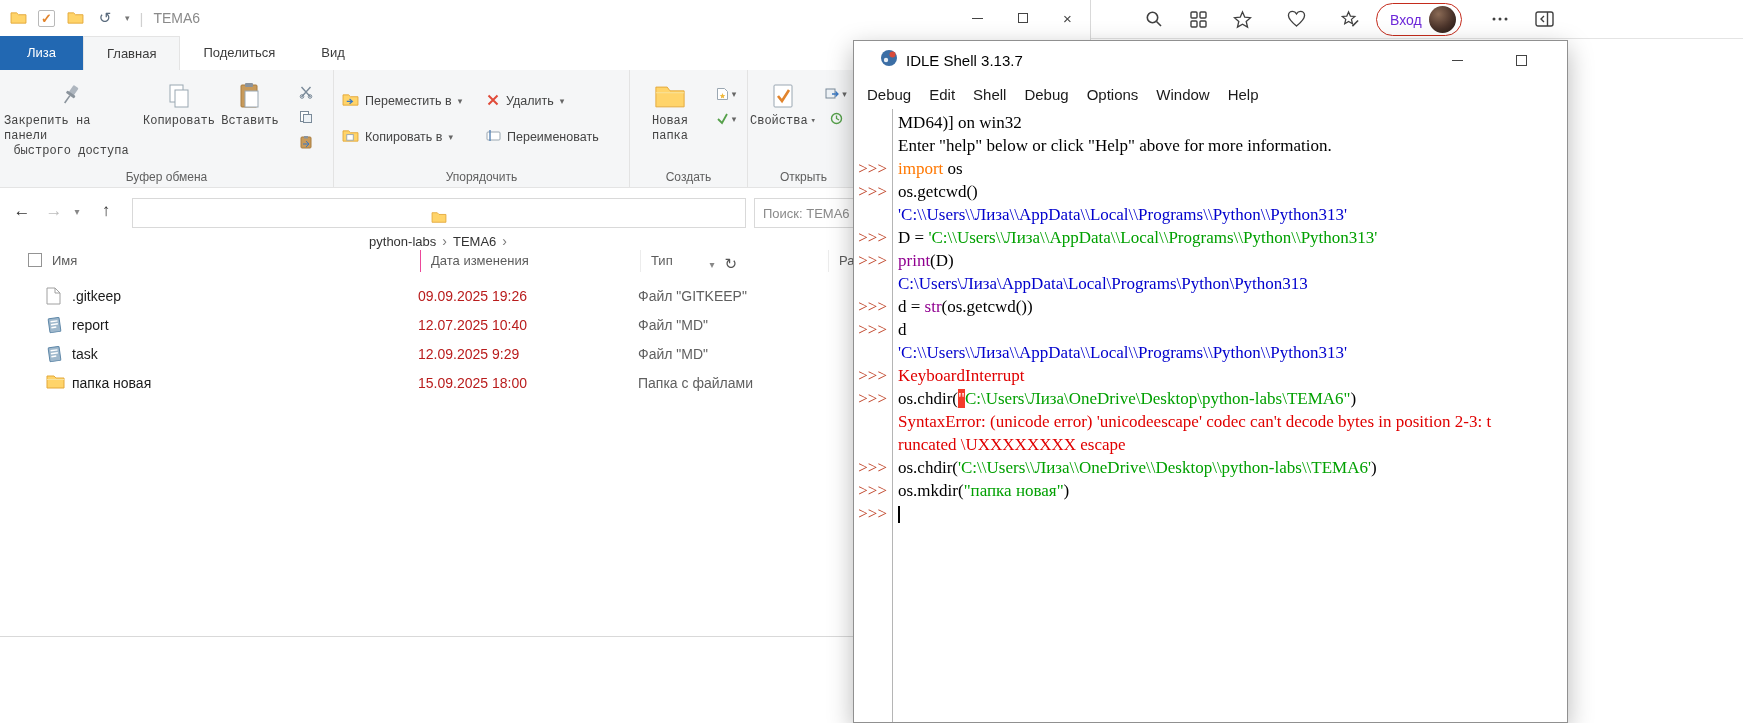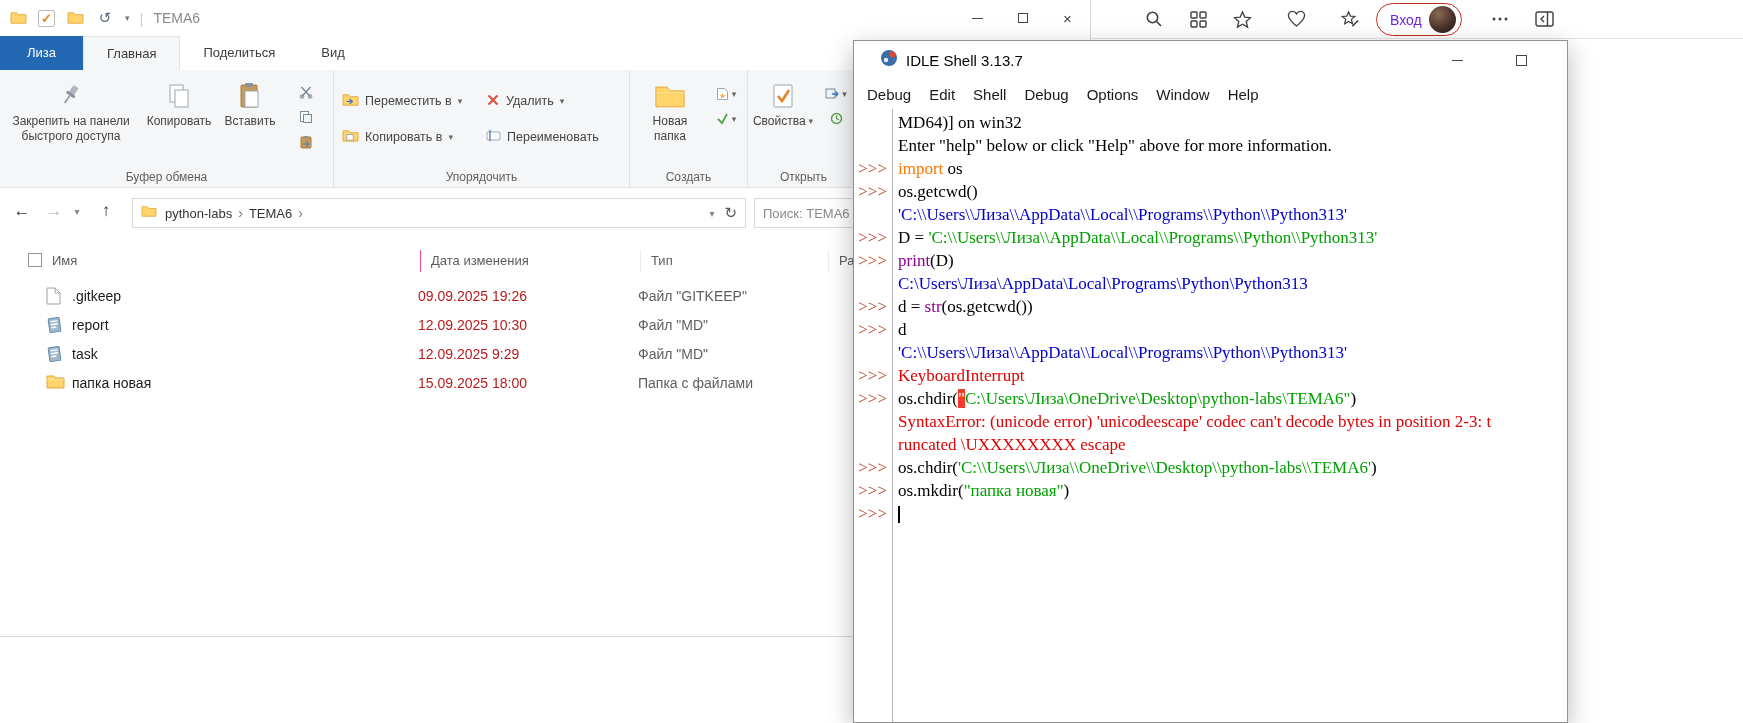--- a/index.html
+++ b/index.html
@@ -42,35 +42,35 @@
   .etab-accent { background:#2268b2; color:#fff; padding:0 27px; line-height:34px; }
   .etab-active { background:#f5f6f7; border:1px solid #e4e4e4; border-bottom:none; }
 
   #ex-ribbon { position:absolute; top:70px; left:0; right:0; height:118px;
                background:#f5f6f7; border-bottom:1px solid #e4e4e4; }
   .rgroup { position:absolute; top:0; height:100%; border-right:1px solid #e3e3e3; }
   .glabel { position:absolute; bottom:3px; left:0; width:100%; text-align:center;
             font-size:12px; color:#5f5f5f; }
   .bigbtn { position:absolute; top:8px; display:flex; flex-direction:column; align-items:center; }
   .ricon { height:36px; display:flex; align-items:center; justify-content:center; }
-  .blabel { font-size:12px; line-height:15px; color:#444; display:flex; align-items:center; gap:3px; }
+  .blabel { font-size:12px; line-height:15px; color:#444; display:flex; align-items:center; gap:3px;font-family:Liberation Mono, monospace; }
   .dd { font-size:9px; color:#666; }
   .sstack { position:absolute; display:flex; flex-direction:column; gap:2px; }
   .sicon { height:23px; display:flex; align-items:center; justify-content:center; gap:3px;
            color:#7a8a99; font-size:13px; }
   .rowbtn { position:absolute; height:26px; display:flex; align-items:center; gap:6px;
             font-size:12.5px; color:#444; }
 
   #ex-addr { position:absolute; top:188px; left:0; right:0; height:50px; background:#fff; }
   .navbtn { position:absolute; top:8px; width:28px; height:30px; display:flex; align-items:center;
             justify-content:center; font-size:17px; color:#333; }
   .navbtn.disabled { color:#bcbcbc; }
   #address-box { position:absolute; left:132px; top:10px; width:614px; height:30px;
                  border:1px solid #d9d9d9; background:#fff; display:flex; align-items:center;
-                 padding:12px 8px; gap:6px; font-size:13px; color:#333; }
+                 padding:12px 8px; gap:6px; font-size:13px; color:#333;flex-direction:column; }
   .crumb { padding:0 2px; }
   .crumb-sep { color:#7a7a7a; font-size:14px; padding:0 4px; }
   #addr-tools { margin-left:auto; display:flex; align-items:center; gap:10px; color:#555; }
   #search-box { position:absolute; left:754px; top:10px; width:112px; height:30px;
                 border:1px solid #d9d9d9; background:#fff; display:flex; align-items:center;
                 padding:0 8px; overflow:hidden; }
   #search-box .ph { color:#8a8a8a; font-size:13px; white-space:nowrap; }
 
   #ex-header { position:absolute; top:246px; left:12px; right:0; height:30px; }
   .hcheck { position:absolute; left:16px; top:7px; width:14px; height:14px;
@@ -417,21 +417,21 @@
       <div class="frow">
         <span class="ficon"><svg width="18" height="18" viewBox="0 0 18 18">
             <g transform="rotate(-8 9 9)">
               <rect x="3" y="2" width="11" height="14" rx="1" fill="#9fb8cc" stroke="#5e87a8"></rect>
               <rect x="5" y="4.5" width="7" height="1.5" fill="#fff"></rect>
               <rect x="5" y="7.5" width="7" height="1.5" fill="#fff"></rect>
               <rect x="5" y="10.5" width="5" height="1.5" fill="#fff"></rect>
             </g>
           </svg></span>
         <span class="fname">report</span>
-        <span class="fdate">12.09.2025 10:30</span>
+        <span class="fdate">12.07.2025 10:40</span>
         <span class="ftype">Файл "MD"</span>
       </div>
       <div class="frow">
         <span class="ficon"><svg width="18" height="18" viewBox="0 0 18 18">
             <g transform="rotate(-8 9 9)">
               <rect x="3" y="2" width="11" height="14" rx="1" fill="#9fb8cc" stroke="#5e87a8"></rect>
               <rect x="5" y="4.5" width="7" height="1.5" fill="#fff"></rect>
               <rect x="5" y="7.5" width="7" height="1.5" fill="#fff"></rect>
               <rect x="5" y="10.5" width="5" height="1.5" fill="#fff"></rect>
             </g>

